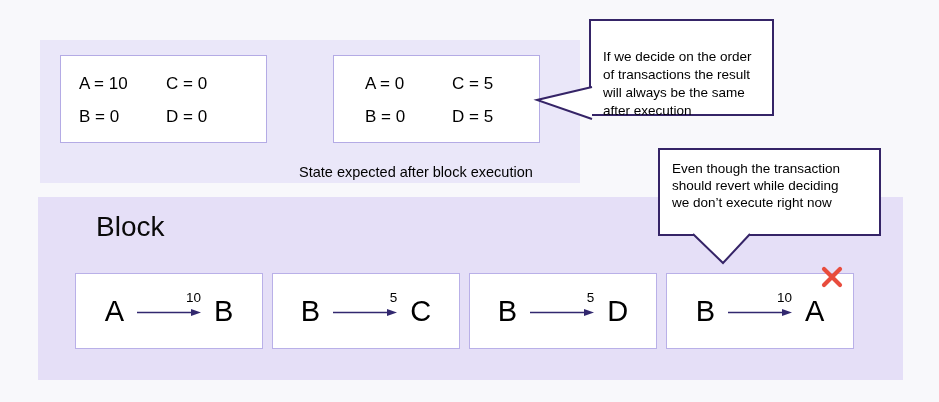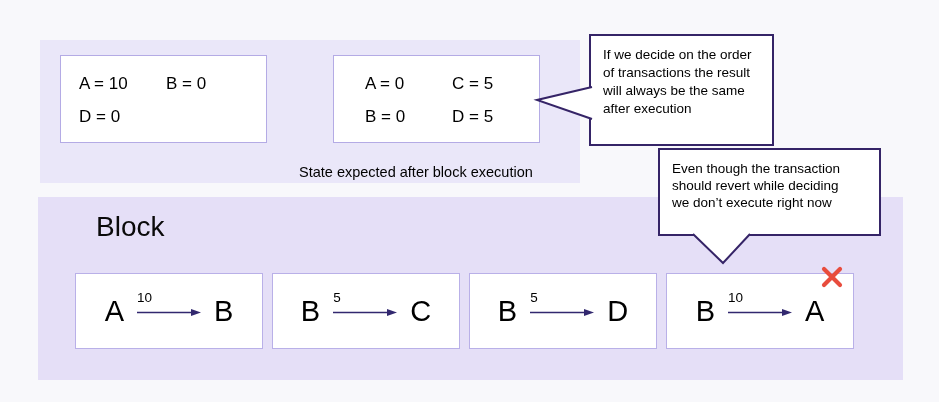--- a/index.html
+++ b/index.html
@@ -30,57 +30,58 @@
     position:absolute;top:164px;font-size:14.5px;white-space:nowrap;
   }
   .state-label.before{left:60px;width:207px;text-align:center;}
   .state-label.after{left:299px;}
 
   .bubble{
     position:absolute;background:#fff;border:2px solid #352467;
     box-sizing:border-box;font-size:13.5px;z-index:3;
   }
   .bubble .line{white-space:nowrap;}
-  .bubble-order{left:589px;top:34px;width:185px;height:112px;padding:10px 6px 0 12px;}
+  .bubble-order{left:589px;top:19px;width:185px;height:97px;padding:27px 6px 0 12px;}
   .bubble-order .line{line-height:18px;}
   .bubble-revert{left:658px;top:148px;width:223px;height:88px;padding:10px 6px 0 12px;}
   .bubble-revert .line{line-height:17px;}
 
   .tail{position:absolute;z-index:4;}
   .tail-order{left:530px;top:78px;}
   .tail-revert{left:685px;top:229px;}
 
   .block-title{
     position:absolute;left:96px;top:213px;
     font-size:28px;line-height:28px;color:#0a0a0a;
   }
 
   .tx-box{
     position:absolute;top:273px;width:188px;height:76px;
     background:#fff;border:1px solid #b9b0e8;box-sizing:border-box;
     display:flex;align-items:center;justify-content:center;gap:13px;
   }
   .tx-letter{font-size:29px;line-height:29px;}
   .tx-arrow{
-    display:flex;flex-direction:column;align-items:flex-start;
+    display:flex;flex-direction:column;align-items:flex-end;
     color:#32286f;transform:translateY(-7px);
   }
   .tx-amount{font-size:13.5px;line-height:14px;color:#000;margin-bottom:3px;}
   .x-mark{position:absolute;left:821px;top:266px;z-index:5;}
 </style>
 </head>
 <body>
 
 <div class="page">
 
   <div class="panel top-panel"></div>
   <div class="panel bottom-panel"></div>
 
   <div class="state-box before">
     <span>A = 10</span>
+    <span>C = 0</span>
     <span>B = 0</span>
     <span>D = 0</span>
   </div>
 
   <div class="state-box after">
     <span>A = 0</span>
     <span>C = 5</span>
     <span>B = 0</span>
     <span>D = 5</span>
   </div>

